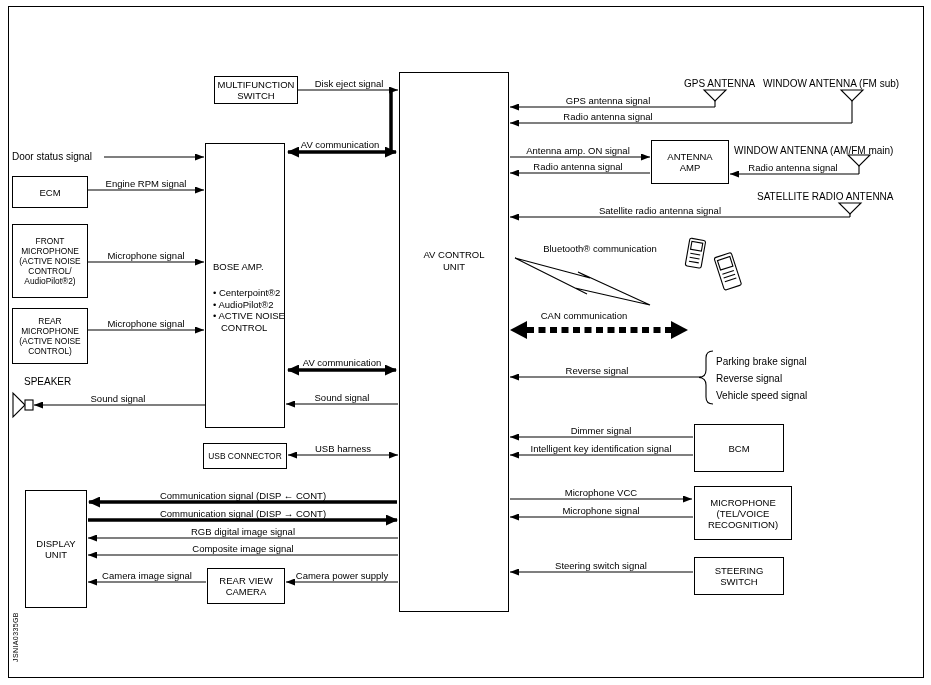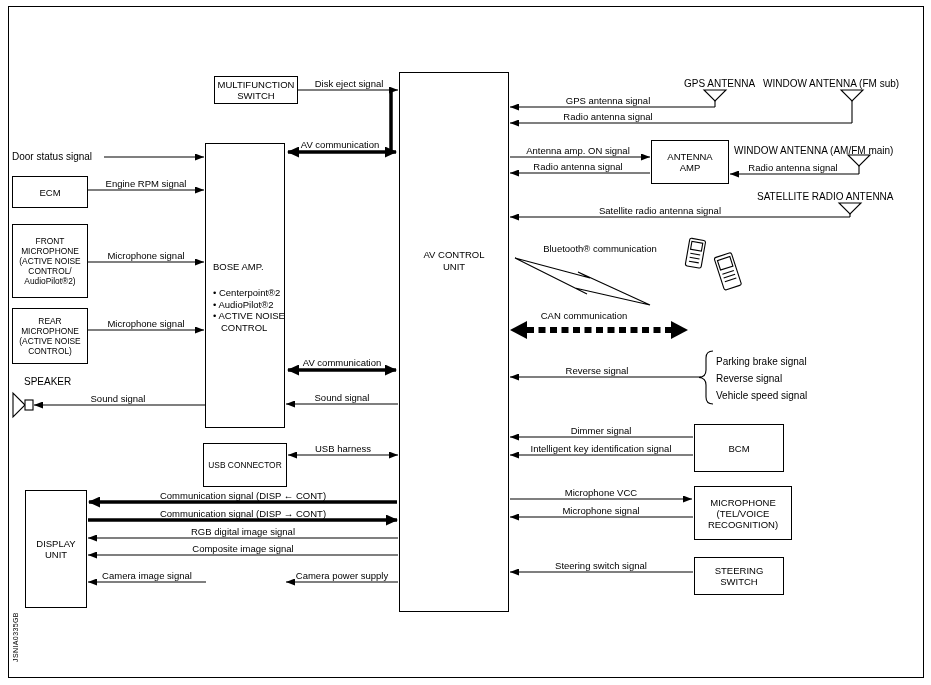--- a/index.html
+++ b/index.html
@@ -127,23 +127,25 @@
   <div class="box" style="left:12px;top:176px;width:76px;height:32px">ECM</div>
   <div class="box sm" style="left:12px;top:224px;width:76px;height:74px">FRONT
 MICROPHONE
 (ACTIVE NOISE
 CONTROL/
 AudioPilot®2)</div>
   <div class="box sm" style="left:12px;top:308px;width:76px;height:56px">REAR
 MICROPHONE
 (ACTIVE NOISE
 CONTROL)</div>
-  <div class="box sm" style="left:203px;top:443px;width:84px;height:44px">USB CONNECTOR</div>
+  <div class="box sm" style="left:203px;top:443px;width:84px;height:26px">USB CONNECTOR</div>
   <div class="box" style="left:25px;top:490px;width:62px;height:118px">DISPLAY
 UNIT</div>
+  <div class="box" style="left:207px;top:568px;width:78px;height:36px">REAR VIEW
+CAMERA</div>
   <div class="box" style="left:694px;top:424px;width:90px;height:48px">BCM</div>
   <div class="box" style="left:651px;top:140px;width:78px;height:44px">ANTENNA
 AMP</div>
   <div class="box" style="left:694px;top:486px;width:98px;height:54px">MICROPHONE
 (TEL/VOICE
 RECOGNITION)</div>
   <div class="box" style="left:694px;top:557px;width:90px;height:38px">STEERING
 SWITCH</div>
 
   <div class="lbll" style="left:24px;top:376px">SPEAKER</div>

